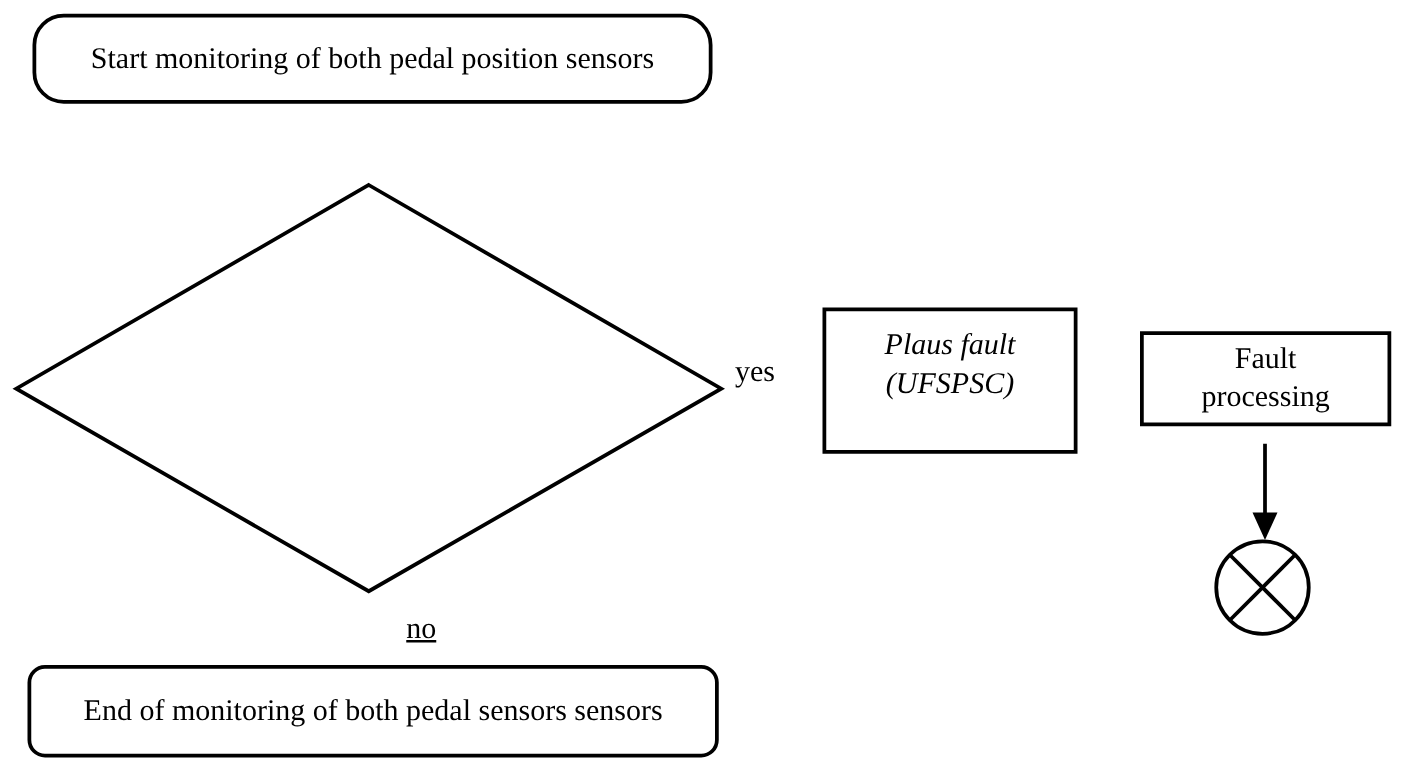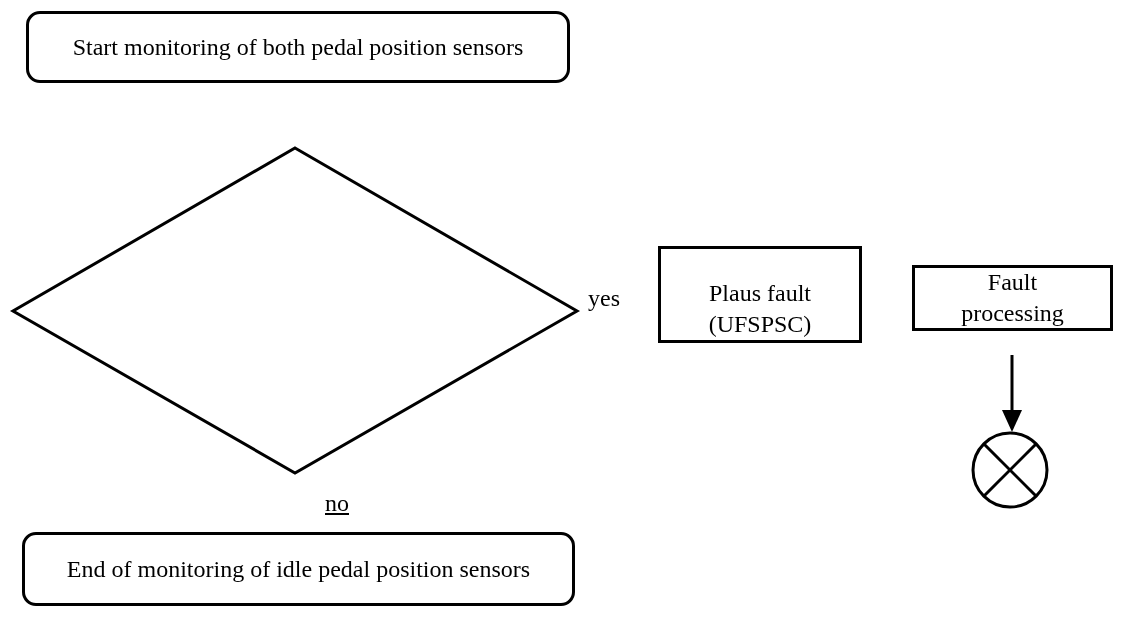--- a/index.html
+++ b/index.html
@@ -40,25 +40,25 @@
   }
   .rounded {
     border-radius: 14px;
   }
   .nowrap {
     white-space: nowrap;
   }
   .multiline {
     white-space: pre-line;
   }
-  .start-node  { left: 26px;  top: 11px;  width: 544px; height: 72px; }
+  .start-node  { left: 26px;  top: 11px;  width: 544px; height: 72px; border-radius: 25px; }
   .end-node    { left: 22px;  top: 532px; width: 553px; height: 74px; }
-  .plaus-node  { left: 658px; top: 246px; width: 204px; height: 97px;
-                 align-items: flex-end; padding-top: 12px; }
-  .fault-node  { left: 912px; top: 265px; width: 201px; height: 66px; }
+  .plaus-node  { left: 658px; top: 246px; width: 204px; height: 117px;
+                 align-items: flex-start; padding-top: 12px; font-style: italic; }
+  .fault-node  { left: 912px; top: 265px; width: 201px; height: 76px; }
   .decision-text {
     position: absolute;
     left: 126px;
     top: 236px;
     width: 340px;
     text-align: center;
     font-size: 24px;
     line-height: 32px;
     white-space: pre-line;
   }
@@ -100,16 +100,16 @@
     <span class="multiline">Plaus fault
 (UFSPSC)</span>
   </div>
 
   <div class="node fault-node">
     <span class="multiline">Fault
 processing</span>
   </div>
 
   <div class="node rounded end-node">
-    <span class="nowrap">End of monitoring of idle pedal position sensors</span>
+    <span class="nowrap">End of monitoring of both pedal sensors sensors</span>
   </div>
 
 </div>
 
 </body></html>

